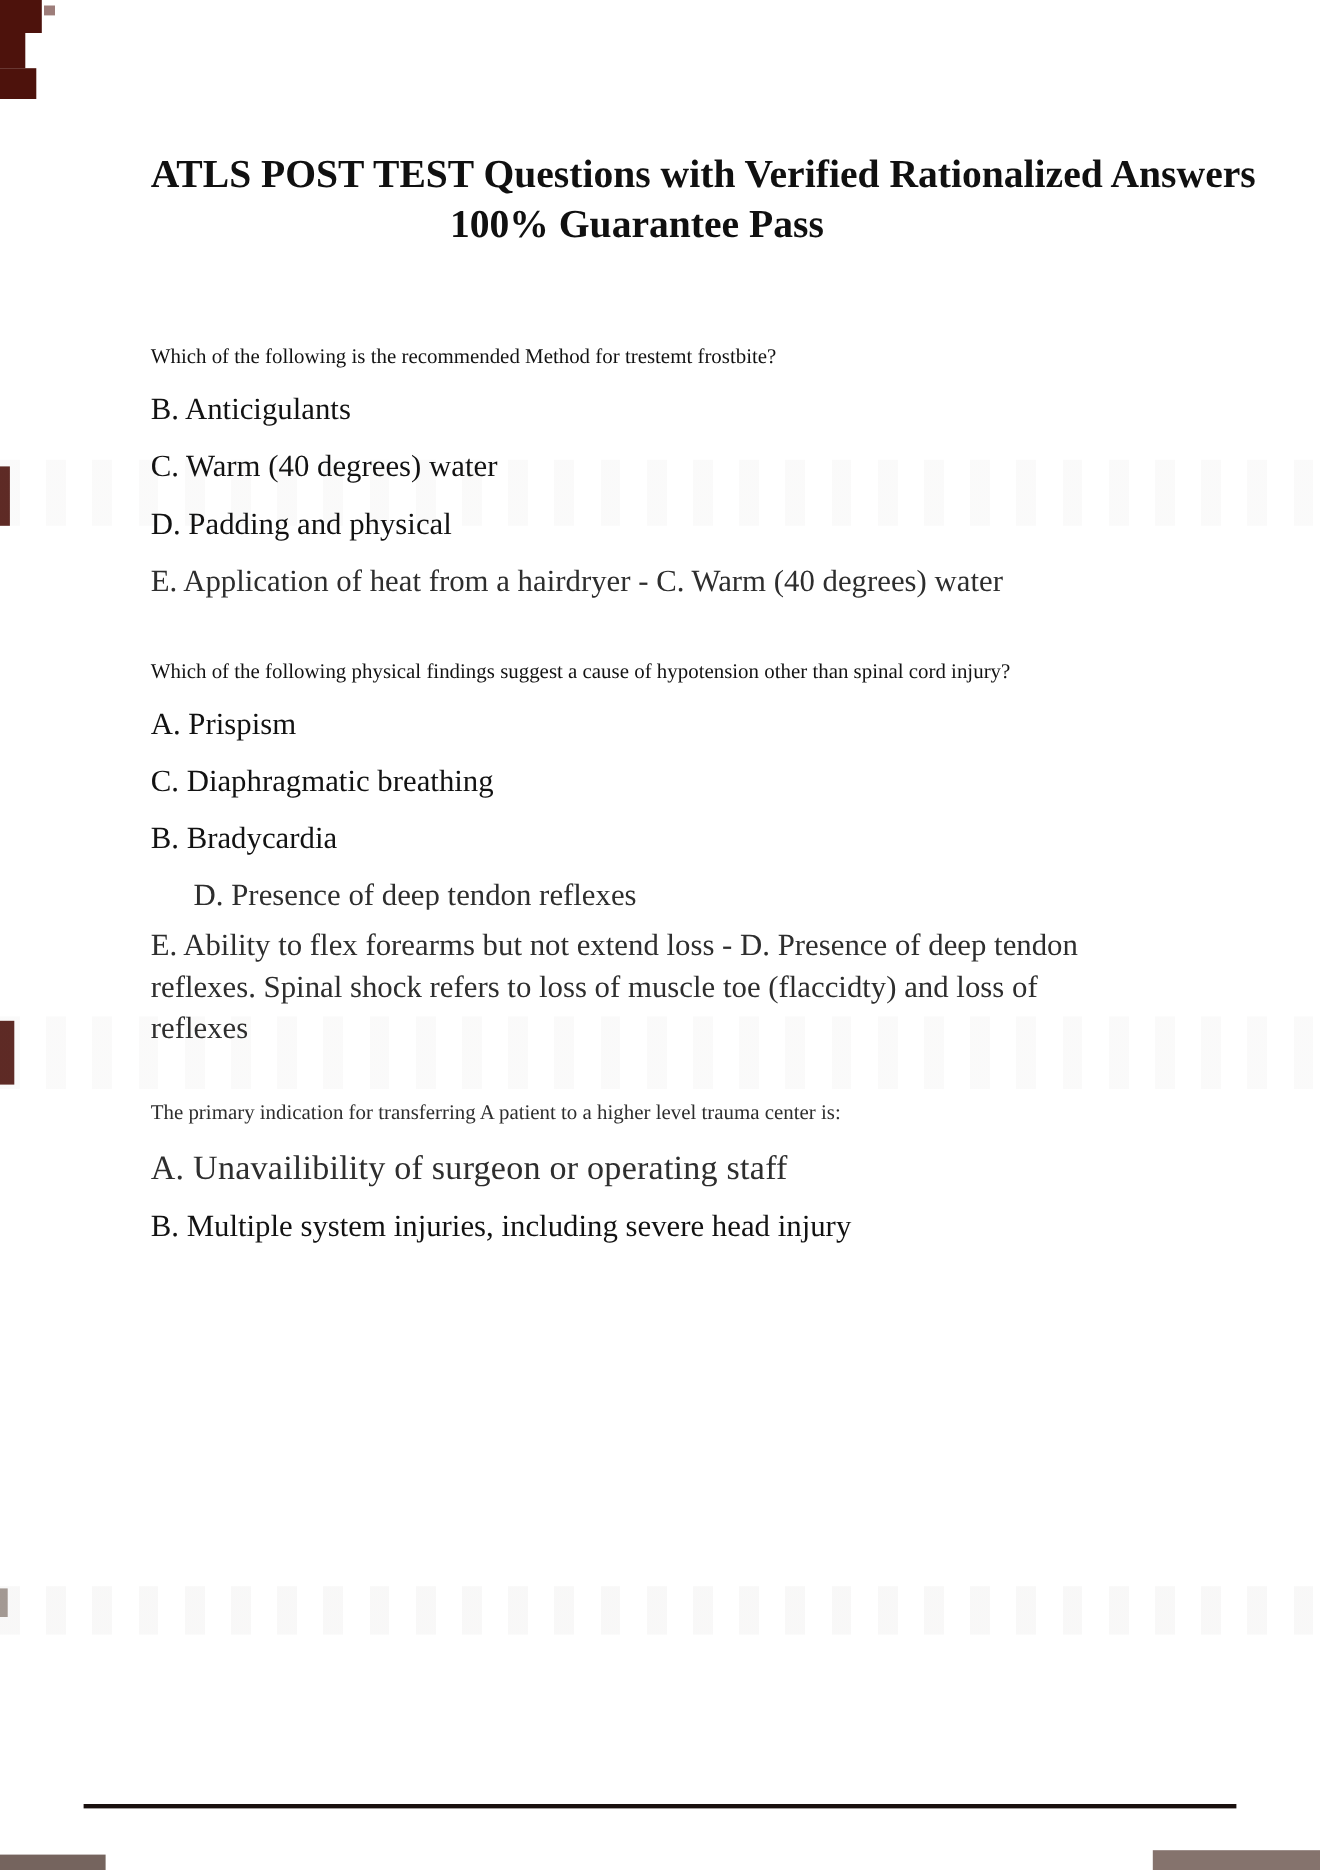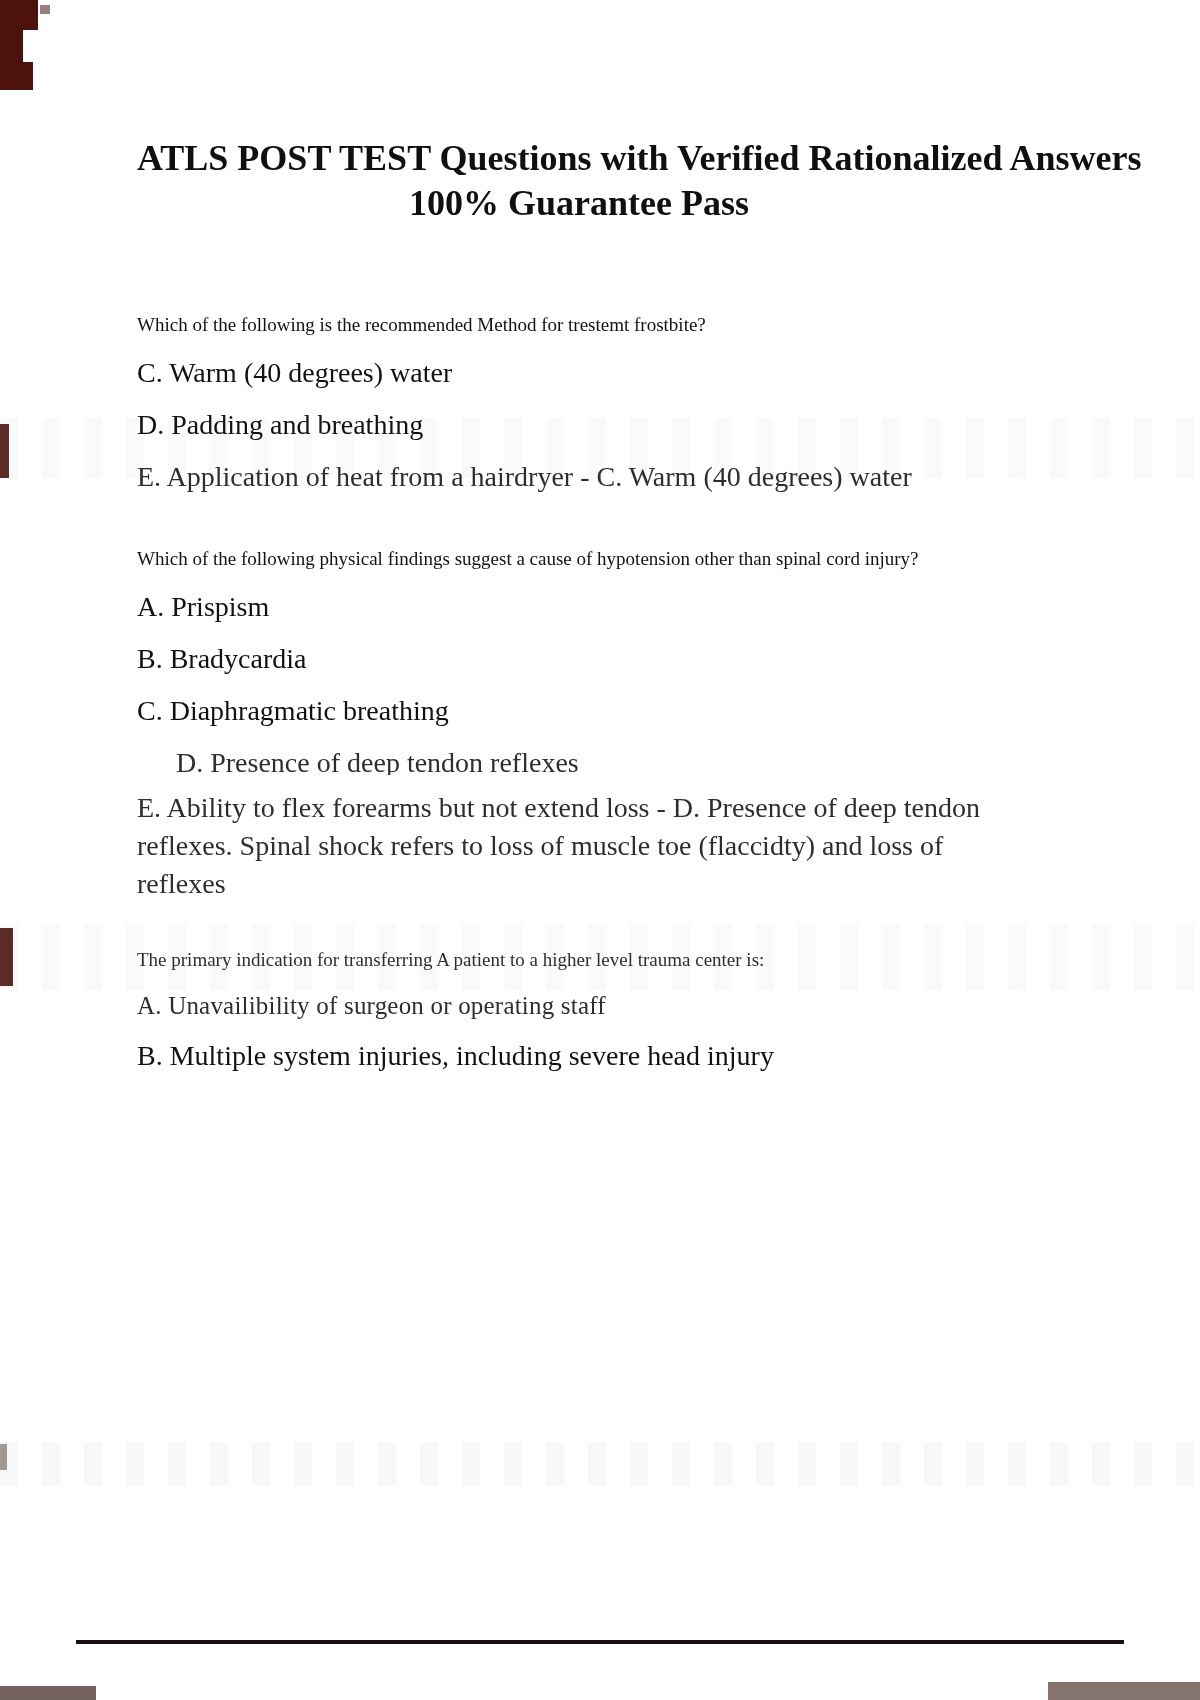--- a/index.html
+++ b/index.html
@@ -20,21 +20,21 @@
   .title-line { display: block; white-space: nowrap; }
 
   .question { margin: 0; }
   .question + .question { margin-top: 50px; }
   .q-text { margin: 0 0 16px 0; font-size: 19px; line-height: 1.36; }
   .option { margin: 0 0 14px 0; font-size: 28px; line-height: 1.36; }
 
   .faded { color: #2e2e2e; filter: blur(0.4px); }
   .clip-1 { height: 31px; overflow: hidden; margin-left: 39px; }
   .clip-3 { max-height: 108px; overflow: hidden; }
-  .small { font-size: 25px; letter-spacing: 0.2px; }
+  .small { font-size: 31px; letter-spacing: 0.2px; }
 
   
   .artifact { position: absolute; background: #4d120c; }
   .a-tl1 { left: 0; top: 0; width: 38px; height: 30px; }
   .a-tl2 { left: 0; top: 30px; width: 23px; height: 32px; }
   .a-tl3 { left: 0; top: 62px; width: 33px; height: 28px; }
   .a-tl4 { left: 40px; top: 5px; width: 10px; height: 9px; opacity: .55; }
   .a-l1 { left: 0; top: 424px; width: 9px; height: 54px; opacity: .9; }
   .a-l2 { left: 0; top: 928px; width: 13px; height: 58px; opacity: .9; }
   .a-l3 { left: 0; top: 1444px; width: 7px; height: 26px; background: #6b5a50; opacity: .6; }
@@ -67,30 +67,31 @@
 
   <main class="content">
 
     <h1 class="title">
       <span class="title-line">ATLS POST TEST Questions with Verified Rationalized Answers</span>
       <span class="title-line">100% Guarantee Pass</span>
     </h1>
 
     <section class="question">
       <p class="q-text">Which of the following is the recommended Method for trestemt frostbite?</p>
+      <p class="option">B. Anticigulants</p>
       <p class="option">C. Warm (40 degrees) water</p>
-      <p class="option">D. Padding and breathing</p>
+      <p class="option">D. Padding and physical</p>
       <p class="option faded">E. Application of heat from a hairdryer - C. Warm (40 degrees) water</p>
     </section>
 
     <section class="question">
       <p class="q-text">Which of the following physical findings suggest a cause of hypotension other than spinal cord injury?</p>
       <p class="option">A. Prispism</p>
+      <p class="option">C. Diaphragmatic breathing</p>
       <p class="option">B. Bradycardia</p>
-      <p class="option">C. Diaphragmatic breathing</p>
       <p class="option faded clip-1">D. Presence of deep tendon reflexes</p>
       <p class="option faded clip-3">E. Ability to flex forearms but not extend loss - D. Presence of deep tendon reflexes. Spinal shock refers to loss of muscle toe (flaccidty) and loss of reflexes</p>
     </section>
 
     <section class="question">
       <p class="q-text faded">The primary indication for transferring A patient to a higher level trauma center is:</p>
       <p class="option faded small">A. Unavailibility of surgeon or operating staff</p>
       <p class="option">B. Multiple system injuries, including severe head injury</p>
     </section>
 

